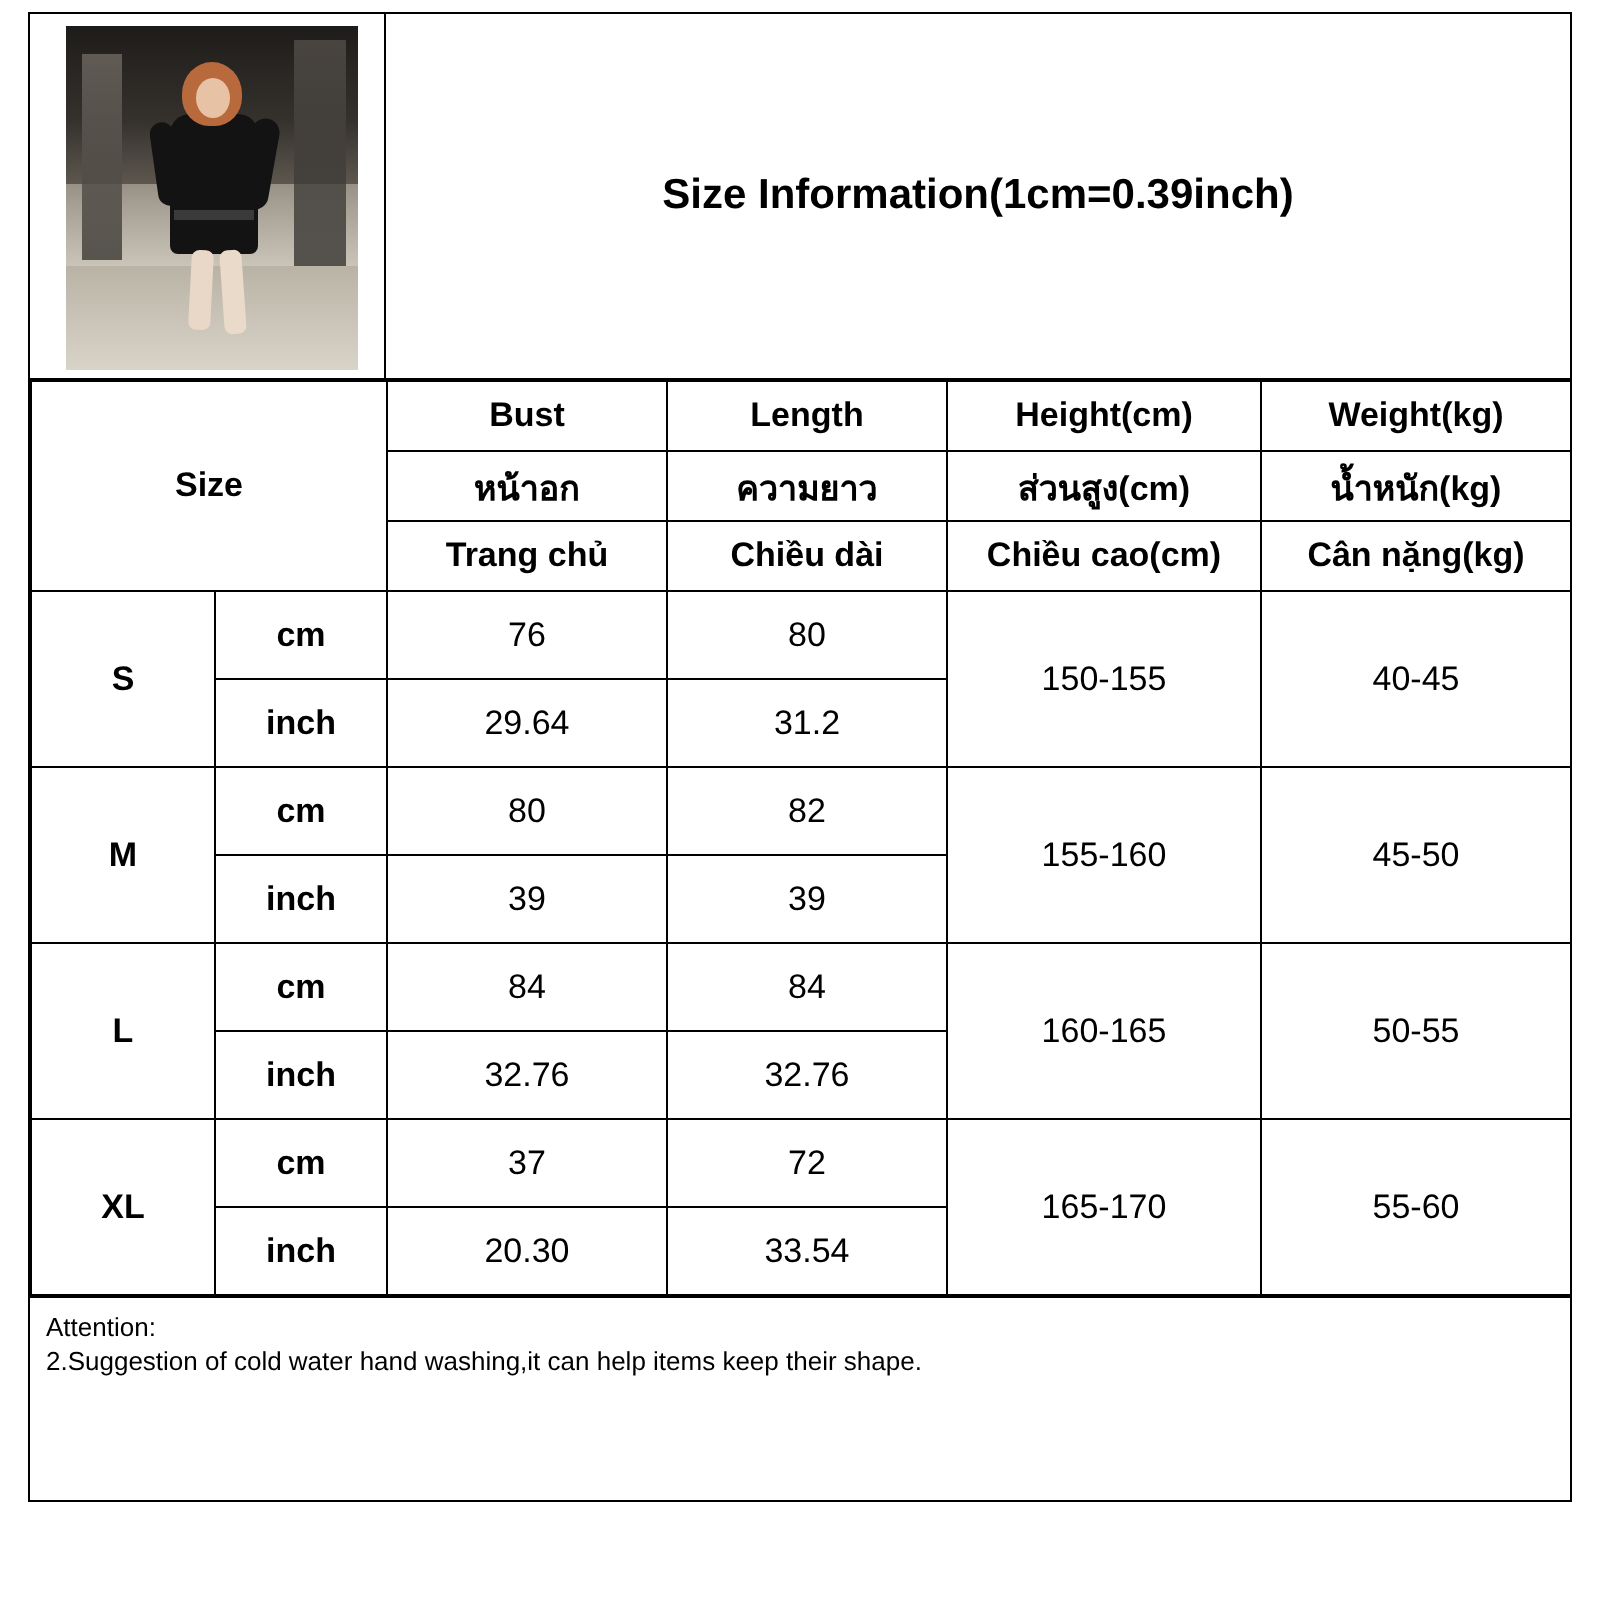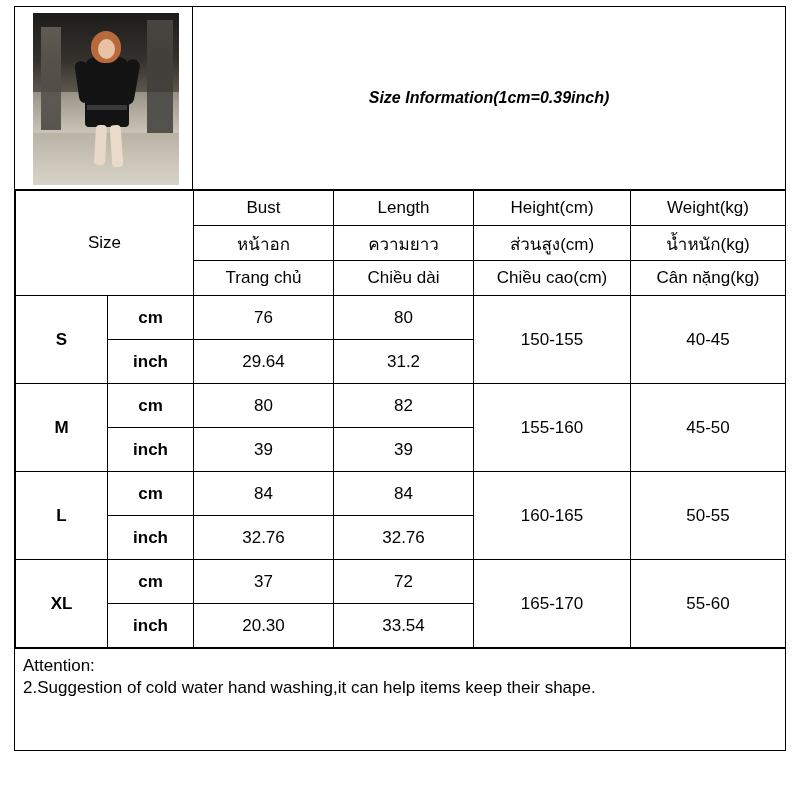--- a/index.html
+++ b/index.html
@@ -133,25 +133,24 @@
     display: flex;
     flex-direction: column;
     align-items: center;
     justify-content: center;
     text-align: center;
     gap: 9px;
     padding: 0 10px;
     box-sizing: border-box;
   }
   .title-line {
-    font-size: 16px;
+    font-size: 21px;
     font-weight: bold;
     line-height: 1.15;
     white-space: nowrap;
-    font-style: italic;
   }
   
   table.size-table {
     border-collapse: collapse;
     table-layout: fixed;
     width: 100%;
   }
   table.size-table td {
     border: 1px solid #000;
     text-align: center;
@@ -159,37 +158,37 @@
     font-size: 17px;
     padding: 0;
   }
   .col-size { width: 92px; }
   .col-unit { width: 86px; }
   .col-bust { width: 140px; }
   .col-length { width: 140px; }
   .col-height { width: 157px; }
   .col-weight { width: 155px; }
 
-  .hdr-stack td { height: 34px; font-weight: normal; }
+  .hdr-stack td { height: 34px; font-weight: bold; }
   .size-word {
     font-size: 26px;
     font-weight: bold;
   }
   .unit-cell { font-weight: bold; font-size: 16px; }
   .size-letter { font-weight: bold; font-size: 19px; }
   .val { font-size: 17px; }
   .data-row td { height: 43px; }
 
   
   .attention {
     flex: 1;
     border-top: 1px solid #000;
     padding: 6px 8px 4px 8px;
     box-sizing: border-box;
-    font-size: 17px;
+    font-size: 13px;
     line-height: 1.32;
   }
   .attention p { margin: 0; }
 </style>
 </head>
 <body>
 
 <div class="page">
   <div class="sheet">
 

